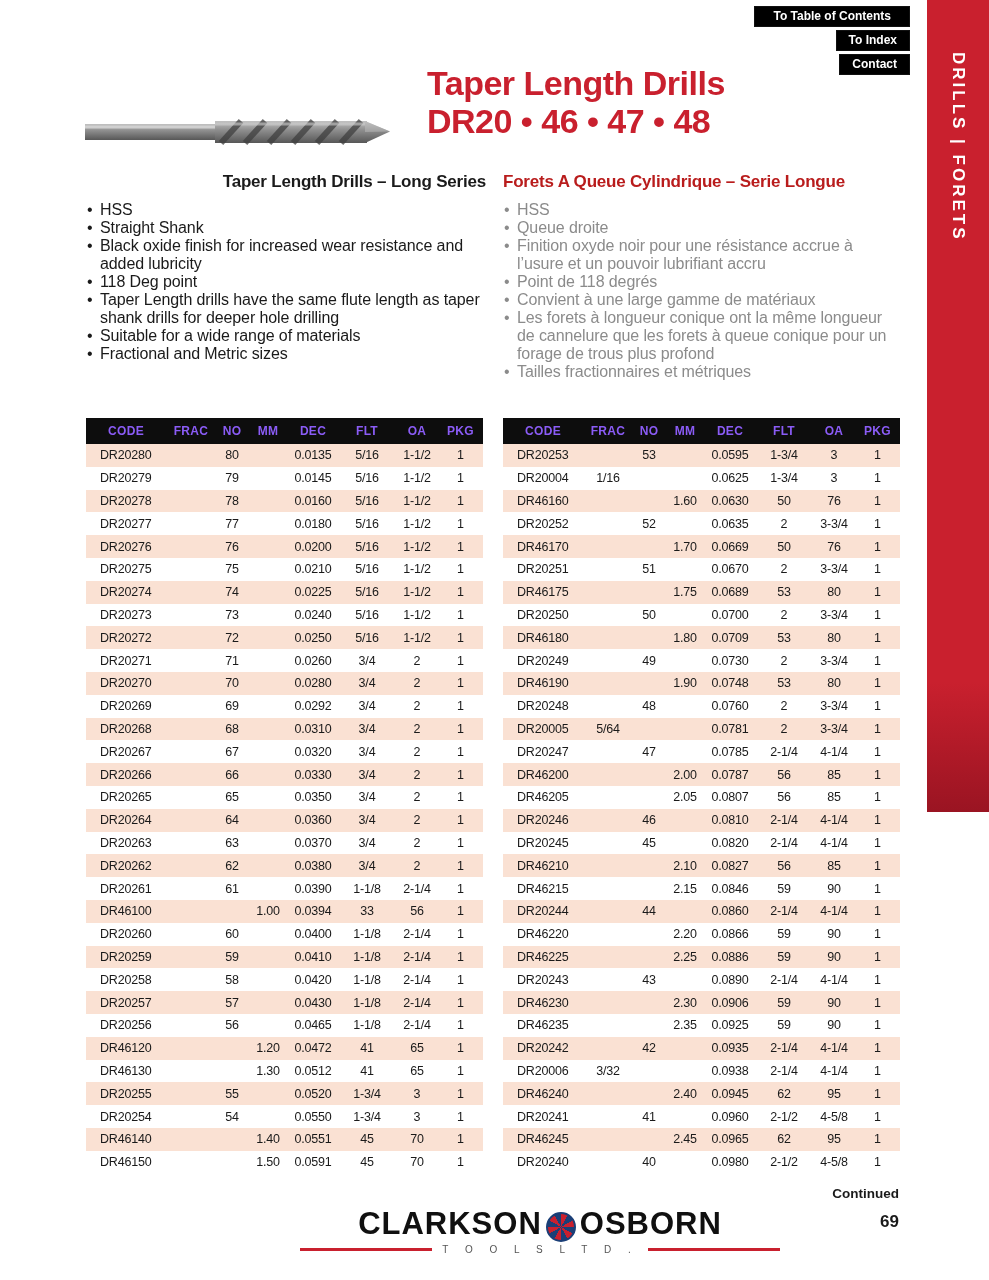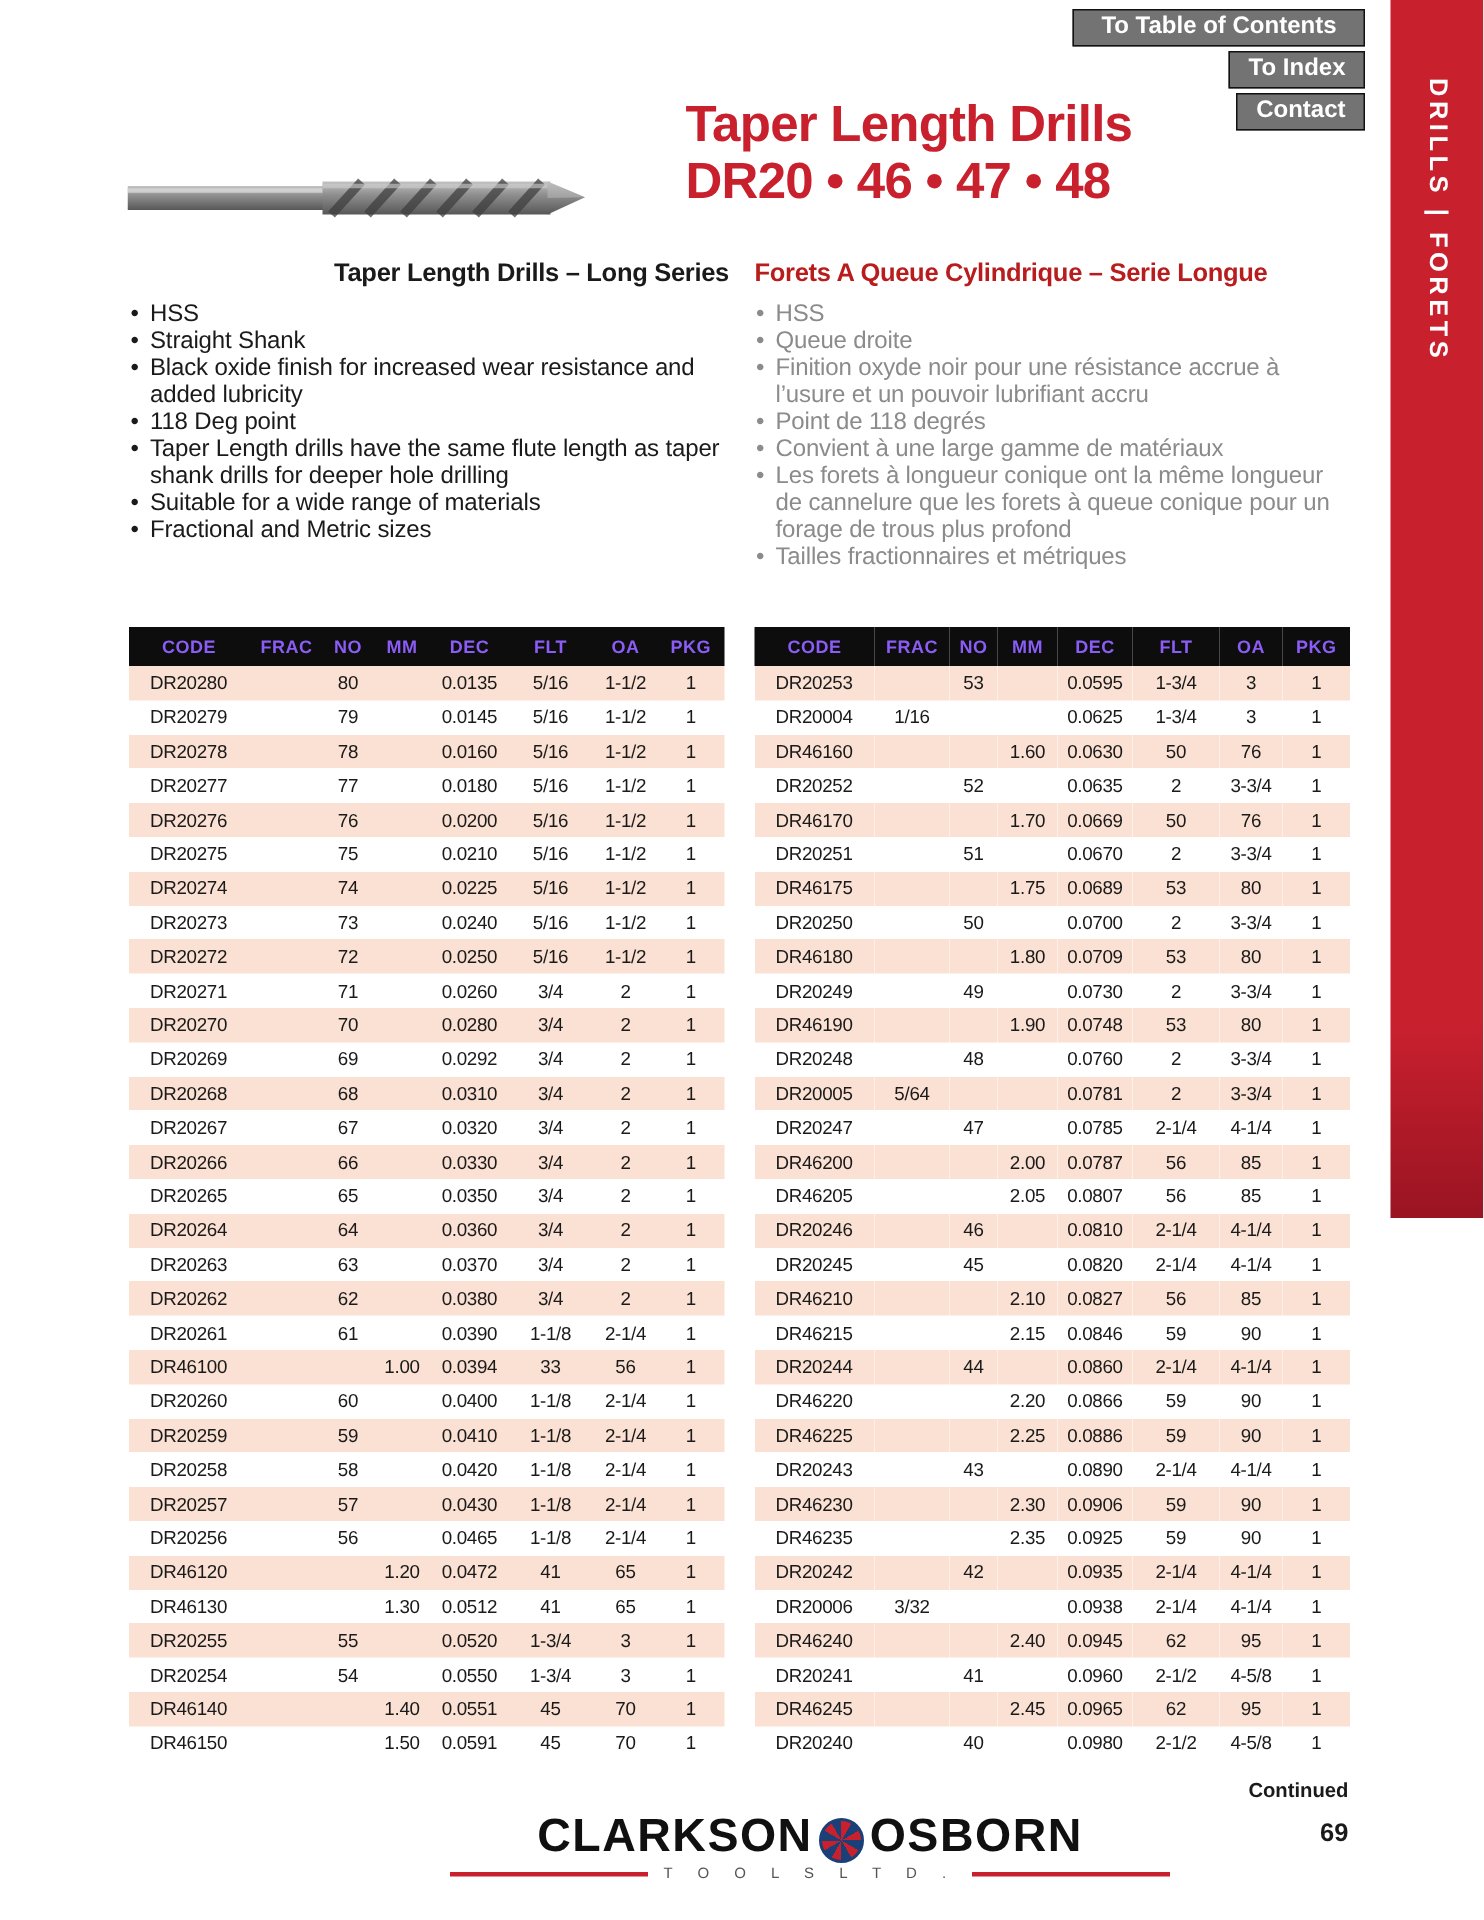--- a/index.html
+++ b/index.html
@@ -5,41 +5,41 @@
   * { margin:0; padding:0; box-sizing:border-box; }
   html,body { background:#ffffff; }
   .page {
     position:relative; width:989px; height:1280px; background:#fff;
     font-family:"Liberation Sans", sans-serif; color:#1a1a1a; overflow:hidden;
   }
 
   
   .nav-stack { position:absolute; top:6px; right:79px; display:flex; flex-direction:column; align-items:flex-end; gap:3px; }
   .nav-btn {
-    background:#737373; color:#fff; font-size:16px; font-weight:bold;
+    background:#000000; color:#fff; font-size:12px; font-weight:bold;
     padding:2px 12px 3px 12px; text-align:center; cursor:pointer; border:1px solid #111;
   }
   .nav-btn.wide { padding:2px 18px 3px 18px; }
 
   
   .side-tab {
     position:absolute; top:0; right:0; width:62px; height:812px;
     background:linear-gradient(180deg,#c9202e 0%, #c9202e 84%, #9a1422 100%);
   }
   .side-tab-label {
     writing-mode:vertical-rl; color:#fff; font-weight:bold; font-size:17px;
     letter-spacing:3px; margin:52px auto 0 auto; display:block; width:fit-content;
   }
 
   
   .drill-photo { position:absolute; left:85px; top:110px; width:305px; height:44px; }
 
   
   .title-block { position:absolute; left:427px; top:64px; line-height:1.12; }
-  .title-line { color:#c9202e; font-weight:bold; font-size:34px; letter-spacing:-0.5px;margin-left:30px; }
+  .title-line { color:#c9202e; font-weight:bold; font-size:34px; letter-spacing:-0.5px; }
 
   
   .col { position:absolute; top:172px; width:400px; }
   .col.en { left:86px; }
   .col.fr { left:503px; }
   .col-heading { font-size:17px; font-weight:bold; margin-bottom:9px; letter-spacing:-0.2px; }
   .col.en .col-heading { color:#1a1a1a;text-align:right; }
   .col.fr .col-heading { color:#b91c1c; }
   .bullets { list-style:none; font-size:16px; line-height:18px; letter-spacing:-0.1px; }
   .bullets li { position:relative; padding-left:14px; }

